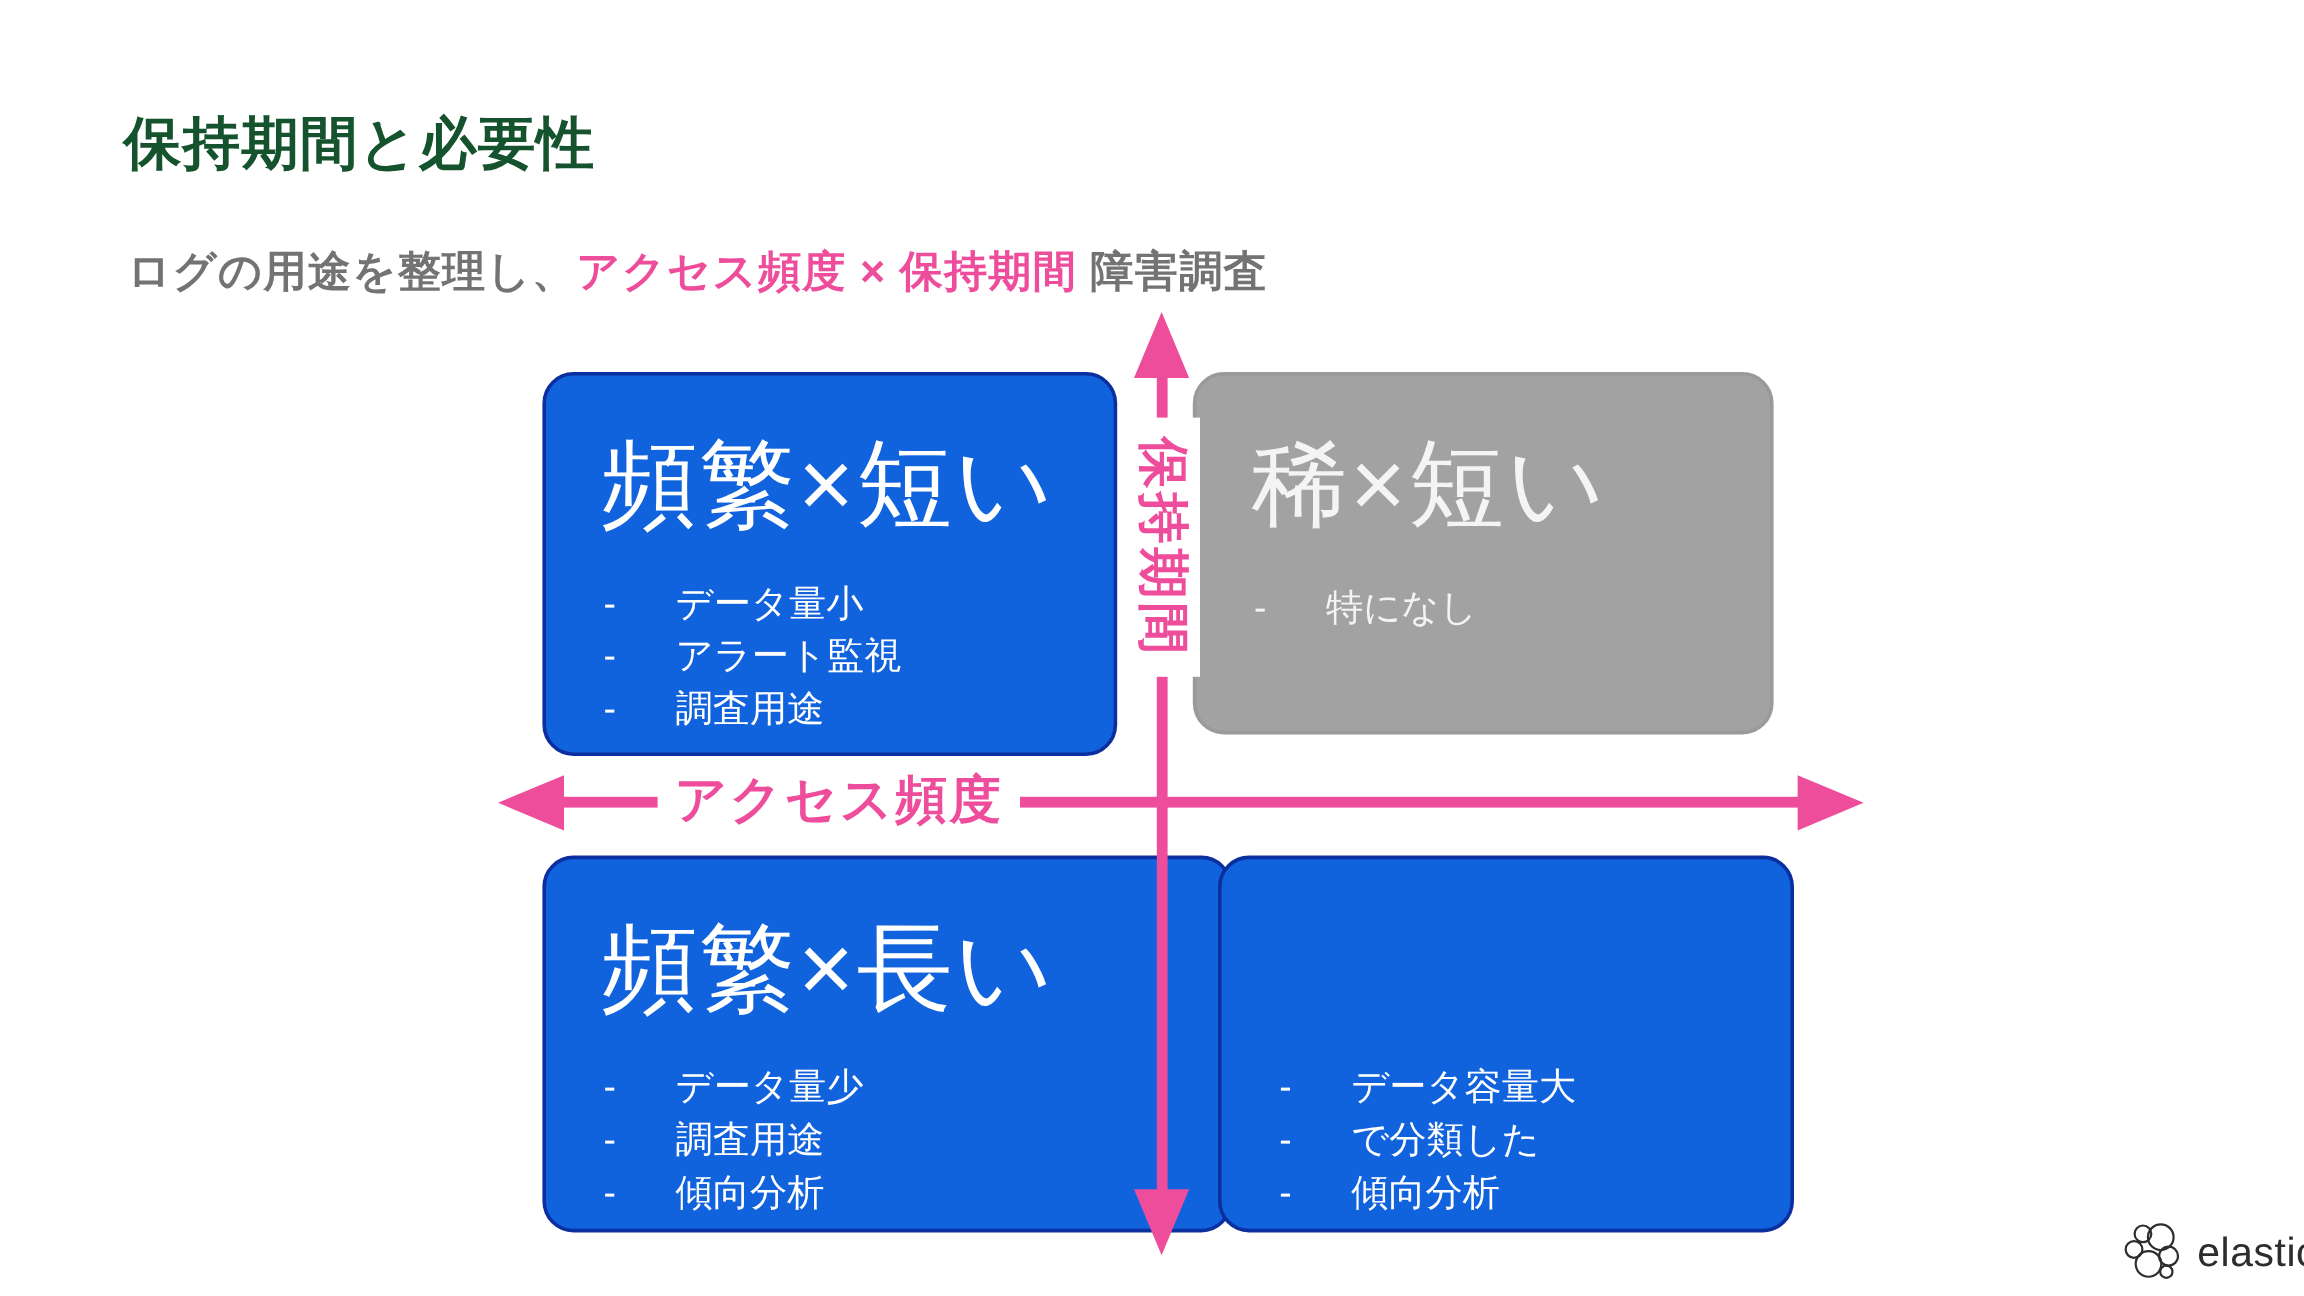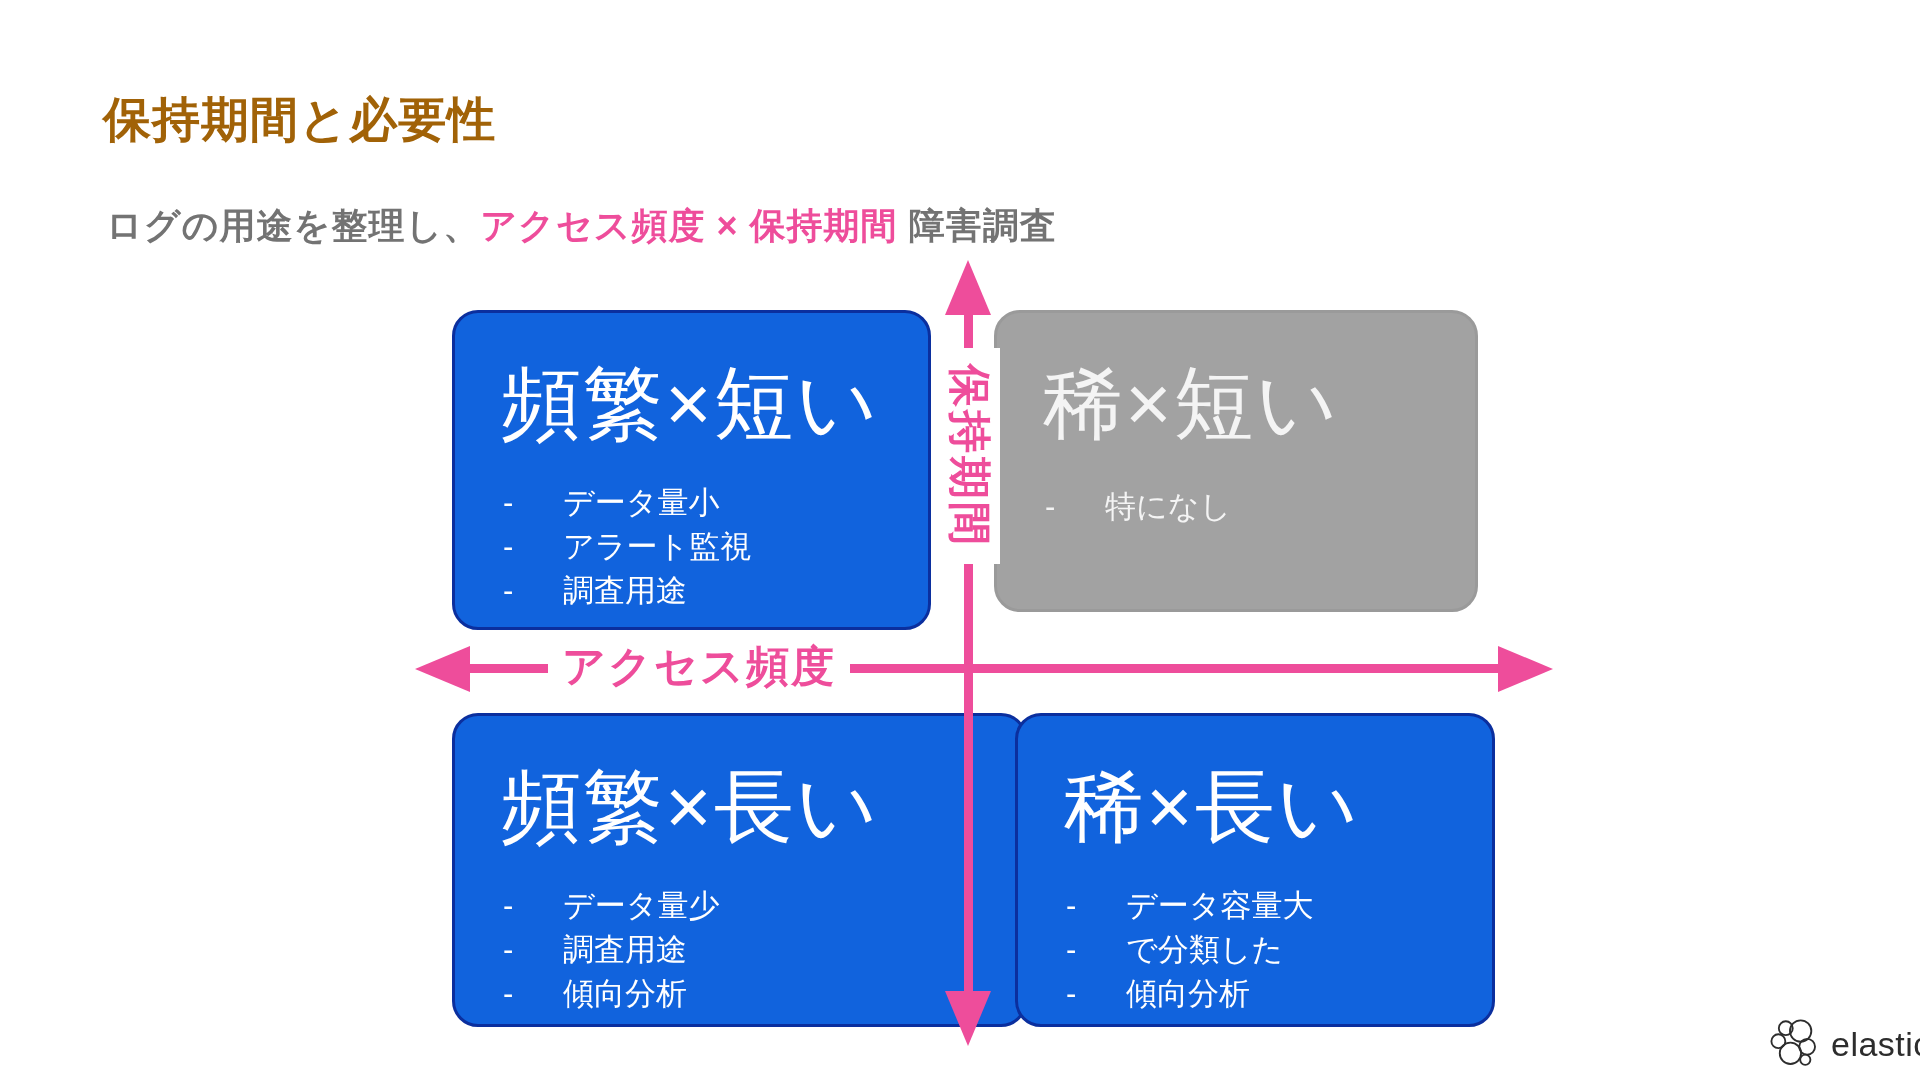--- a/index.html
+++ b/index.html
@@ -10,21 +10,21 @@
     overflow: hidden;
     font-family: "Liberation Sans", "DejaVu Sans", sans-serif;
   }
 
   
   .slide-title {
     position: absolute;
     left: 103px; top: 88px;
     font-size: 48px;
     font-weight: 800;
-    color: #a16207;
+    color: #14532d;
     letter-spacing: 1px;
     white-space: nowrap;
   }
   .slide-subtitle {
     position: absolute;
     left: 106px; top: 202px;
     font-size: 36px;
     font-weight: 800;
     white-space: nowrap;
     letter-spacing: 1px;
@@ -199,21 +199,20 @@
         <span>調査用途</span>
       </li>
     <li>
         <span class="dash">-</span>
         <span>傾向分析</span>
       </li>
   </ul>
 </div>
 
 <div class="box box-blue box-br">
-  <div class="box-title">稀×長い</div>
   <ul class="box-list">
     <li>
         <span class="dash">-</span>
         <span>データ容量大</span>
       </li>
     <li>
         <span class="dash">-</span>
         <span>で分類した</span>
       </li>
     <li>

